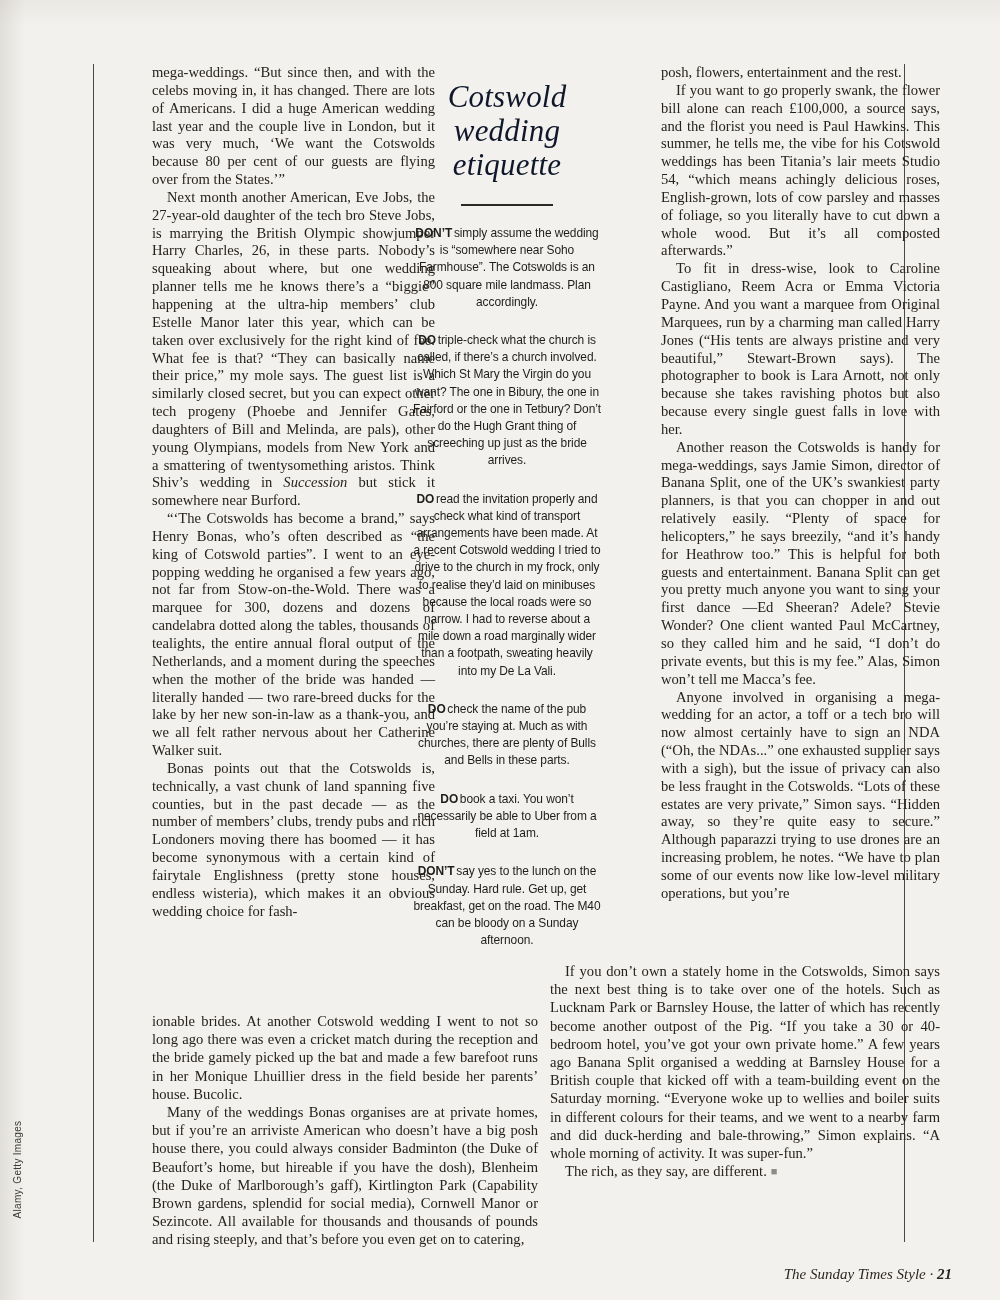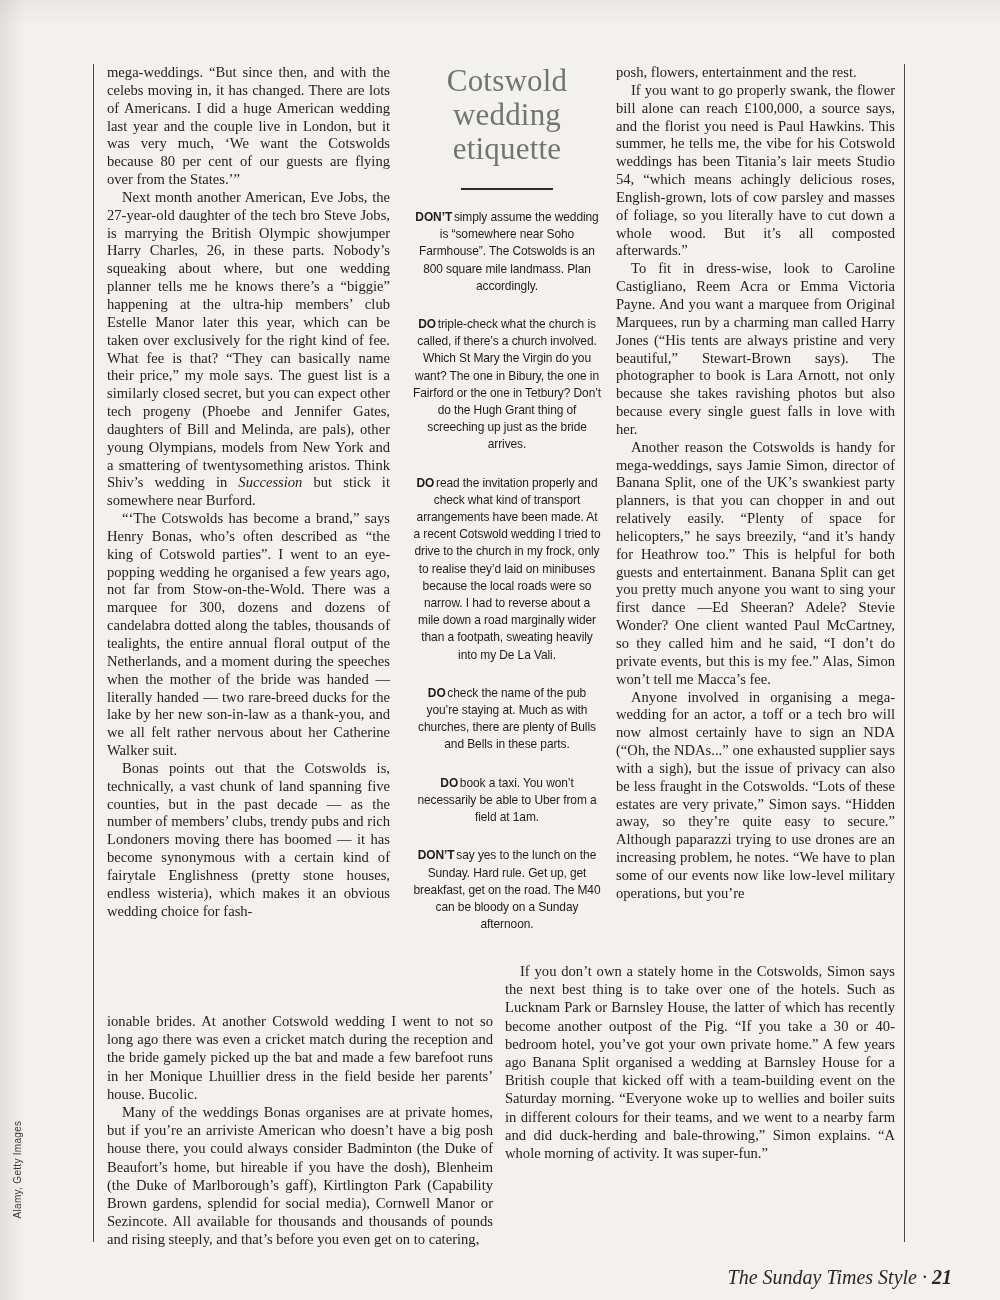--- a/index.html
+++ b/index.html
@@ -12,31 +12,31 @@
   }
   .page::before {
     content:""; position:absolute; inset:0; pointer-events:none;
     background:linear-gradient(to right, rgba(70,64,56,0.10), rgba(70,64,56,0) 2.5%),
                linear-gradient(to bottom, rgba(70,64,56,0.05), rgba(70,64,56,0) 2%);
   }
   .vrule { position:absolute; width:1px; background:#4c4841; top:64px; height:1178px; }
   .vrule.left  { left:93px; }
   .vrule.right { left:904px; }
 
-  .body-col { position:absolute; text-align:justify; font-size:14.6px; line-height:17.85px; }
+  .body-col { position:absolute; text-align:justify; font-size:14.6px; line-height:17.85px;margin-left:45px; }
   .body-col p { margin:0; }
   .body-col p.indent { text-indent:15px; }
 
   .left-col  { left:107px; top:64px;  width:283px; }
   .right-col { left:616px; top:64px;  width:279px; }
   .bottom-left  { left:107px; top:1012px; width:386px; line-height:18.2px; }
   .bottom-right { left:505px; top:962px; width:390px; line-height:18.2px; }
 
   .center-col { position:absolute; left:399px; top:64px; width:216px; text-align:center; }
-  .etq-title { margin:0; font-weight:400; font-size:31px; line-height:34px; letter-spacing:0.2px; color:#737373; }
+  .etq-title { margin:16px; font-weight:400; font-size:31px; line-height:34px; letter-spacing:0.2px; color:#0f172a;font-style:italic; }
   .title-rule { width:92px; height:2px; background:#2c2924; margin:22px auto 0; }
   .tips {
     margin-top:18px;
     font-family:"Liberation Sans", sans-serif;
     font-size:13.6px; line-height:17.2px; color:#1f1d1a;
     letter-spacing:-0.1px;
     transform:scaleX(0.88); transform-origin:50% 0;
   }
   .tip + .tip { margin-top:21px; }
   .tip b { font-weight:700; margin-right:2px; }
@@ -44,21 +44,21 @@
   .endmark { color:#8e8c86; font-size:11px; margin-left:4px; vertical-align:1px; }
 
   .credit {
     position:absolute; left:-48px; top:1164px; width:130px;
     transform:rotate(-90deg); transform-origin:center;
     font-family:"Liberation Sans", sans-serif; font-size:10px;
     color:#3d3a35; letter-spacing:0.3px; text-align:center;
   }
   .footer {
     position:absolute; top:1266px; right:48px;
-    font-style:italic; font-size:20px; color:#2b2722;
+    font-style:italic; font-size:15px; color:#2b2722;
   }
   .footer .pgnum { font-weight:700; }
 </style>
 </head>
 <body>
 
 <div class="page">
 
   <div class="vrule left"></div>
   <div class="vrule right"></div>
@@ -91,20 +91,21 @@
     <p class="indent">Anyone involved in organising a mega-wedding for an actor, a toff or a tech bro will now almost certainly have to sign an NDA (“Oh, the NDAs...” one exhausted supplier says with a sigh), but the issue of privacy can also be less fraught in the Cotswolds. “Lots of these estates are very private,” Simon says. “Hidden away, so they’re quite easy to secure.” Although paparazzi trying to use drones are an increasing problem, he notes. “We have to plan some of our events now like low-level military operations, but you’re</p>
   </div>
 
   <div class="body-col bottom-left">
     <p>ionable brides. At another Cotswold wedding I went to not so long ago there was even a cricket match during the reception and the bride gamely picked up the bat and made a few barefoot runs in her Monique Lhuillier dress in the field beside her parents’ house. Bucolic.</p>
     <p class="indent">Many of the weddings Bonas organises are at private homes, but if you’re an arriviste American who doesn’t have a big posh house there, you could always consider Badminton (the Duke of Beaufort’s home, but hireable if you have the dosh), Blenheim (the Duke of Marlborough’s gaff), Kirtlington Park (Capability Brown gardens, splendid for social media), Cornwell Manor or Sezincote. All available for thousands and thousands of pounds and rising steeply, and that’s before you even get on to catering,</p>
   </div>
 
   <div class="body-col bottom-right">
     <p class="indent">If you don’t own a stately home in the Cotswolds, Simon says the next best thing is to take over one of the hotels. Such as Lucknam Park or Barnsley House, the latter of which has recently become another outpost of the Pig. “If you take a 30 or 40-bedroom hotel, you’ve got your own private home.” A few years ago Banana Split organised a wedding at Barnsley House for a British couple that kicked off with a team-building event on the Saturday morning. “Everyone woke up to wellies and boiler suits in different colours for their teams, and we went to a nearby farm and did duck-herding and bale-throwing,” Simon explains. “A whole morning of activity. It was super-fun.”</p>
+    <p class="indent"><span>The rich, as they say, are different.</span><span class="endmark">■</span></p>
   </div>
 
   <div class="credit">Alamy, Getty Images</div>
 
   <div class="footer">
     <span>The Sunday Times Style</span>
     <span>·</span>
     <span class="pgnum">21</span>
   </div>
 

